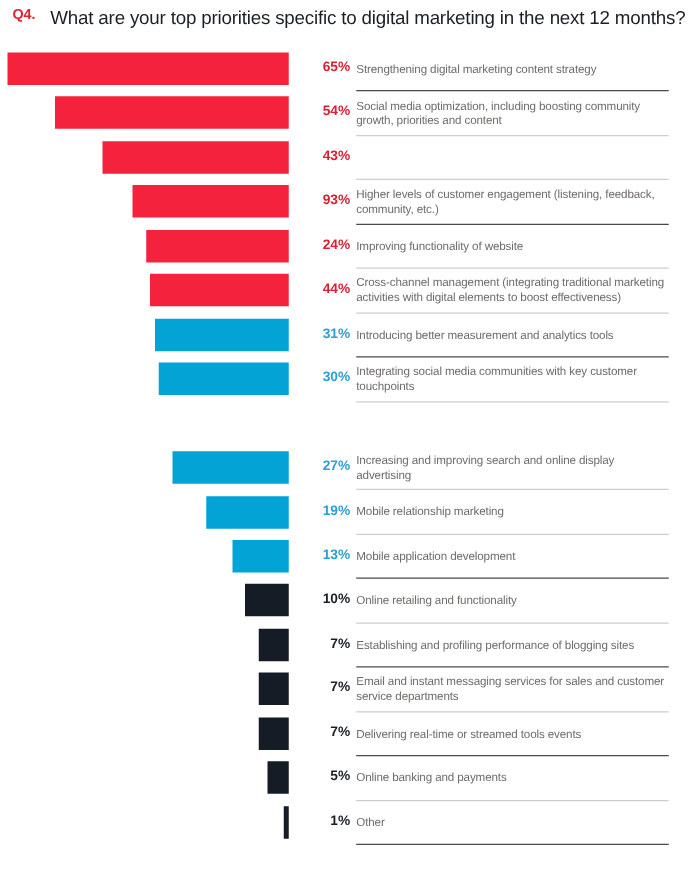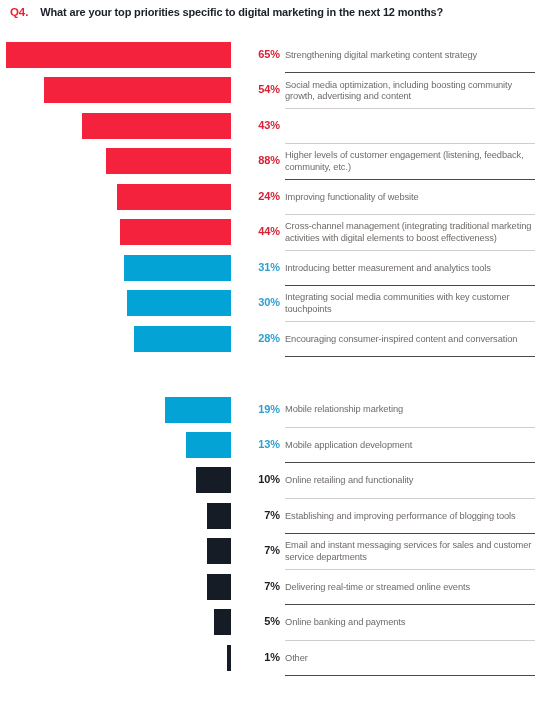--- a/index.html
+++ b/index.html
@@ -30,22 +30,22 @@
   .qnum {
     color: #E8202F;
     font-weight: bold;
     font-size: 11.5px;
     margin-left: 10px;
     letter-spacing: -0.1px;
     white-space: nowrap;
   }
   .qtitle {
     color: #1B2027;
-    font-weight: bold;
-    font-size: 11px;
+    font-weight: normal;
+    font-size: 15px;
     margin-left: 12px;
     letter-spacing: -0.15px;
     white-space: nowrap;
   }
 
   
   .chart {
     position: absolute;
     left: 0;
     top: 38px;
@@ -124,36 +124,36 @@
         <div class="label" style="color: rgb(111, 107, 105);">Strengthening digital marketing content strategy</div>
       </div>
       <div class="sep dark"></div>
     </div>
     <div class="row" style="top: 35.45px;">
       <div class="bar-track">
         <div class="bar" style="background: rgb(244, 34, 60); width: 186.948px;"></div>
       </div>
       <div class="pct" style="color: rgb(216, 31, 51);">54%</div>
       <div class="label-cell">
-        <div class="label" style="color: rgb(111, 107, 105);">Social media optimization, including boosting community growth, advertising and content</div>
+        <div class="label" style="color: rgb(111, 107, 105);">Social media optimization, including boosting community growth, priorities and content</div>
       </div>
       <div class="sep light"></div>
     </div>
     <div class="row" style="top: 70.9px;">
       <div class="bar-track">
         <div class="bar" style="background: rgb(244, 34, 60); width: 148.866px;"></div>
       </div>
       <div class="pct" style="color: rgb(216, 31, 51);">43%</div>
       <div class="sep light"></div>
     </div>
     <div class="row" style="top: 106.35px;">
       <div class="bar-track">
         <div class="bar" style="background: rgb(244, 34, 60); width: 124.632px;"></div>
       </div>
-      <div class="pct" style="color: rgb(216, 31, 51);">88%</div>
+      <div class="pct" style="color: rgb(216, 31, 51);">93%</div>
       <div class="label-cell">
         <div class="label" style="color: rgb(111, 107, 105);">Higher levels of customer engagement (listening, feedback, community, etc.)</div>
       </div>
       <div class="sep dark"></div>
     </div>
     <div class="row" style="top: 141.8px;">
       <div class="bar-track">
         <div class="bar" style="background: rgb(244, 34, 60); width: 114.246px;"></div>
       </div>
       <div class="pct" style="color: rgb(216, 31, 51);">24%</div>
@@ -185,29 +185,29 @@
     <div class="row" style="top: 248.15px;">
       <div class="bar-track">
         <div class="bar" style="background: rgb(3, 163, 214); width: 103.86px;"></div>
       </div>
       <div class="pct" style="color: rgb(46, 159, 208);">30%</div>
       <div class="label-cell">
         <div class="label" style="color: rgb(111, 107, 105);">Integrating social media communities with key customer touchpoints</div>
       </div>
       <div class="sep light"></div>
     </div>
-    <div class="row" style="top: 283.6px;">
-      <div class="bar-track">
-        <div class="bar" style="background: rgb(3, 163, 214); width: 96.936px;"></div>
-      </div>
-      <div class="pct" style="color: rgb(46, 159, 208);">28%</div>
-      <div class="label-cell">
-        <div class="label" style="color: rgb(111, 107, 105);">Encouraging consumer-inspired content and conversation</div>
-      </div>
-      <div class="sep dark"></div>
+    <div class="row" style="top: 319.05px;">
+      <div class="bar-track">
+        <div class="bar" style="background: rgb(3, 163, 214); width: 93.474px;"></div>
+      </div>
+      <div class="pct" style="color: rgb(46, 159, 208);">27%</div>
+      <div class="label-cell">
+        <div class="label" style="color: rgb(111, 107, 105);">Increasing and improving search and online display advertising</div>
+      </div>
+      <div class="sep light"></div>
     </div>
     <div class="row" style="top: 354.5px;">
       <div class="bar-track">
         <div class="bar" style="background: rgb(3, 163, 214); width: 65.778px;"></div>
       </div>
       <div class="pct" style="color: rgb(46, 159, 208);">19%</div>
       <div class="label-cell">
         <div class="label" style="color: rgb(111, 107, 105);">Mobile relationship marketing</div>
       </div>
       <div class="sep light"></div>
@@ -231,41 +231,41 @@
         <div class="label" style="color: rgb(111, 107, 105);">Online retailing and functionality</div>
       </div>
       <div class="sep light"></div>
     </div>
     <div class="row" style="top: 460.85px;">
       <div class="bar-track">
         <div class="bar" style="background: rgb(21, 28, 38); width: 24.234px;"></div>
       </div>
       <div class="pct" style="color: rgb(27, 32, 39);">7%</div>
       <div class="label-cell">
-        <div class="label" style="color: rgb(111, 107, 105);">Establishing and improving performance of blogging tools</div>
+        <div class="label" style="color: rgb(111, 107, 105);">Establishing and profiling performance of blogging sites</div>
       </div>
       <div class="sep dark"></div>
     </div>
     <div class="row" style="top: 496.3px;">
       <div class="bar-track">
         <div class="bar" style="background: rgb(21, 28, 38); width: 24.234px;"></div>
       </div>
       <div class="pct" style="color: rgb(27, 32, 39);">7%</div>
       <div class="label-cell">
         <div class="label" style="color: rgb(111, 107, 105);">Email and instant messaging services for sales and customer service departments</div>
       </div>
       <div class="sep light"></div>
     </div>
     <div class="row" style="top: 531.75px;">
       <div class="bar-track">
         <div class="bar" style="background: rgb(21, 28, 38); width: 24.234px;"></div>
       </div>
       <div class="pct" style="color: rgb(27, 32, 39);">7%</div>
       <div class="label-cell">
-        <div class="label" style="color: rgb(111, 107, 105);">Delivering real-time or streamed online events</div>
+        <div class="label" style="color: rgb(111, 107, 105);">Delivering real-time or streamed tools events</div>
       </div>
       <div class="sep dark"></div>
     </div>
     <div class="row" style="top: 567.2px;">
       <div class="bar-track">
         <div class="bar" style="background: rgb(21, 28, 38); width: 17.31px;"></div>
       </div>
       <div class="pct" style="color: rgb(27, 32, 39);">5%</div>
       <div class="label-cell">
         <div class="label" style="color: rgb(111, 107, 105);">Online banking and payments</div>

